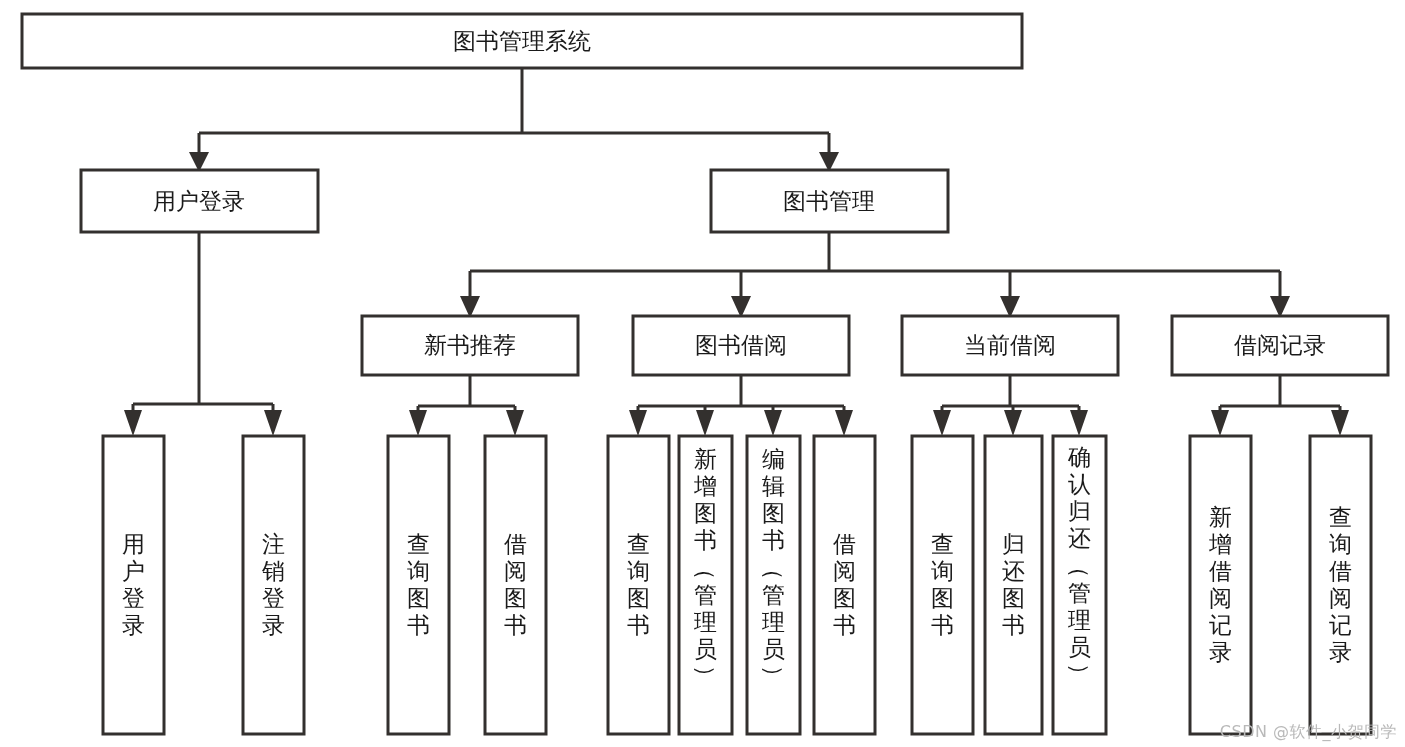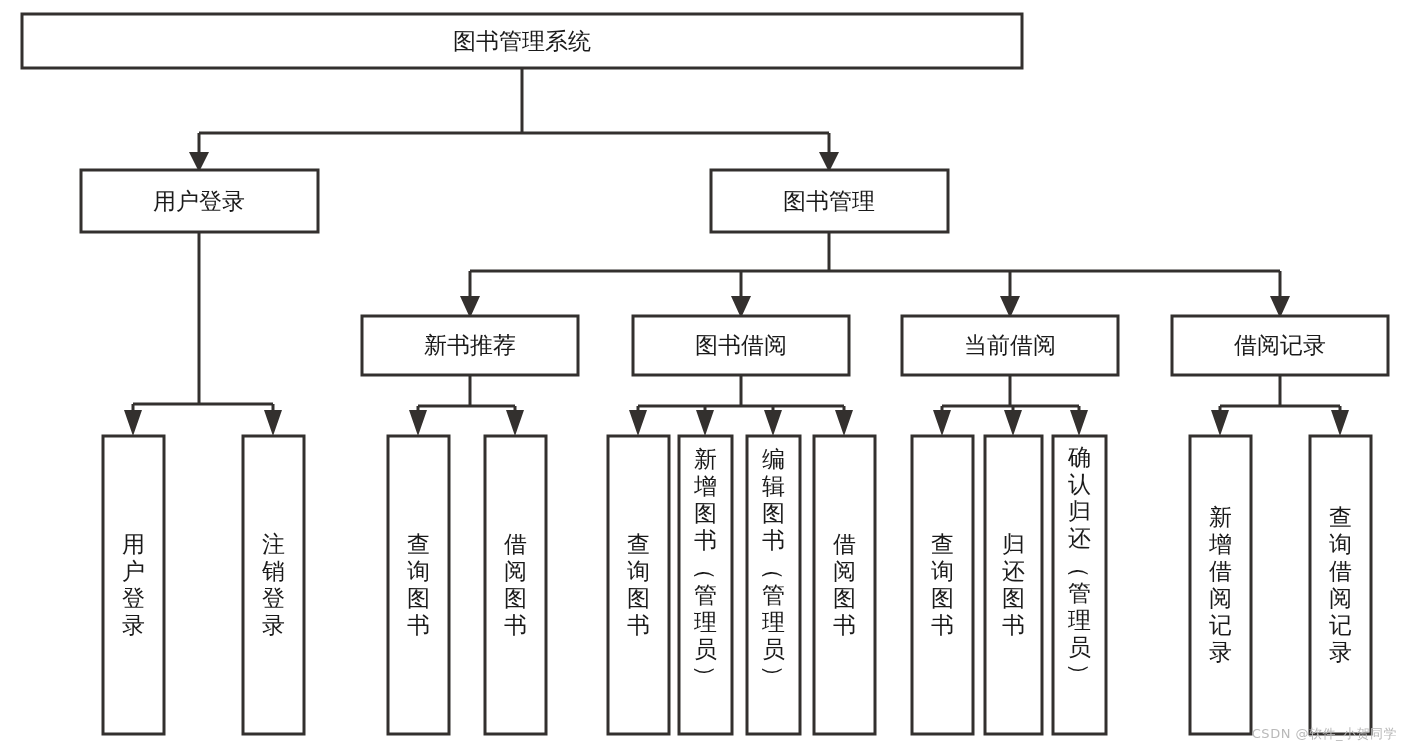--- a/index.html
+++ b/index.html
@@ -45,21 +45,21 @@
   }
   .arrow-head {
     fill: #33302e;
     stroke: none;
   }
   .watermark {
     position: absolute;
     right: 8px;
     bottom: 4px;
     font-family: "DejaVu Sans", "Liberation Sans", sans-serif;
-    font-size: 13px;
+    font-size: 16px;
     color: #b9b9b9;
     letter-spacing: 0.5px;
     white-space: nowrap;
     pointer-events: none;
   }
   .vtext-wrap {
     position: absolute;
     display: flex;
     flex-direction: column;
     align-items: center;

